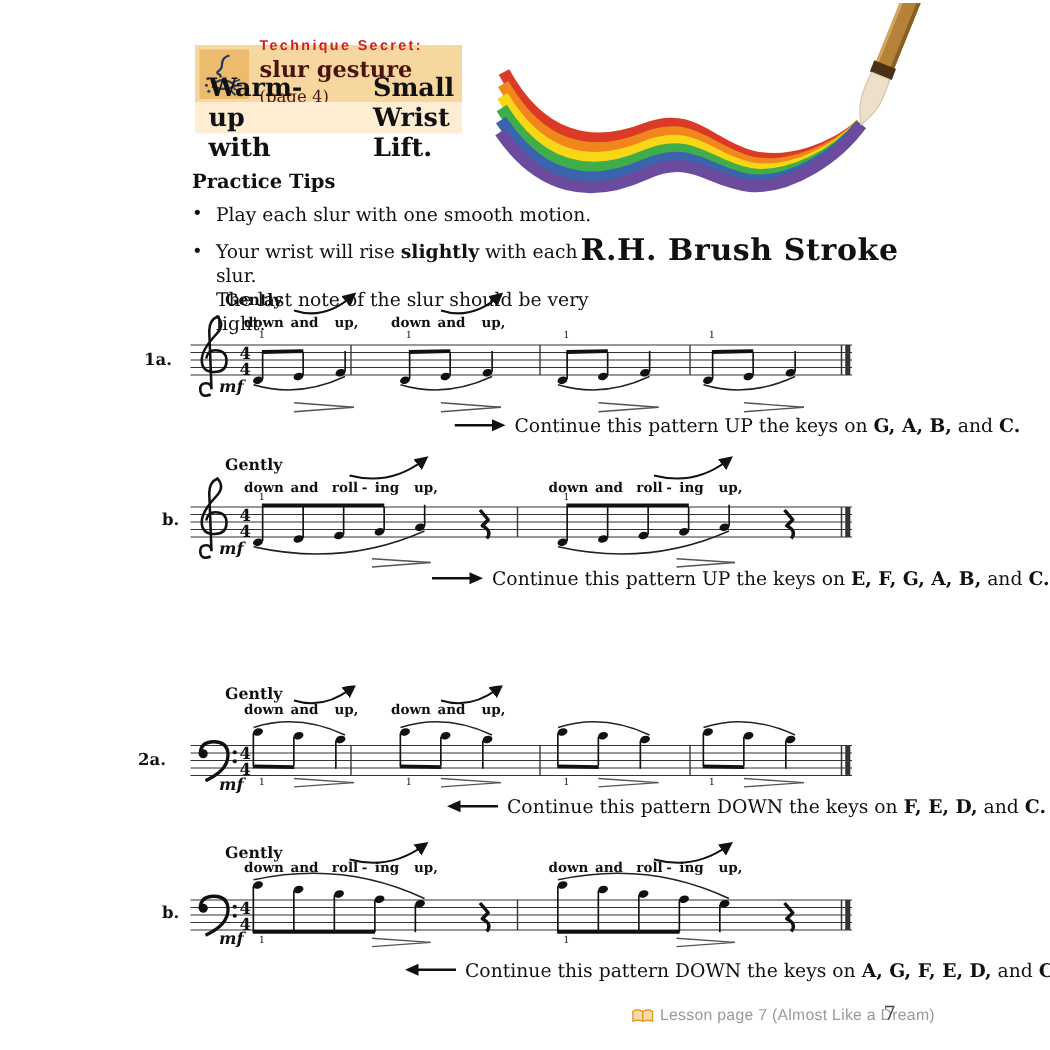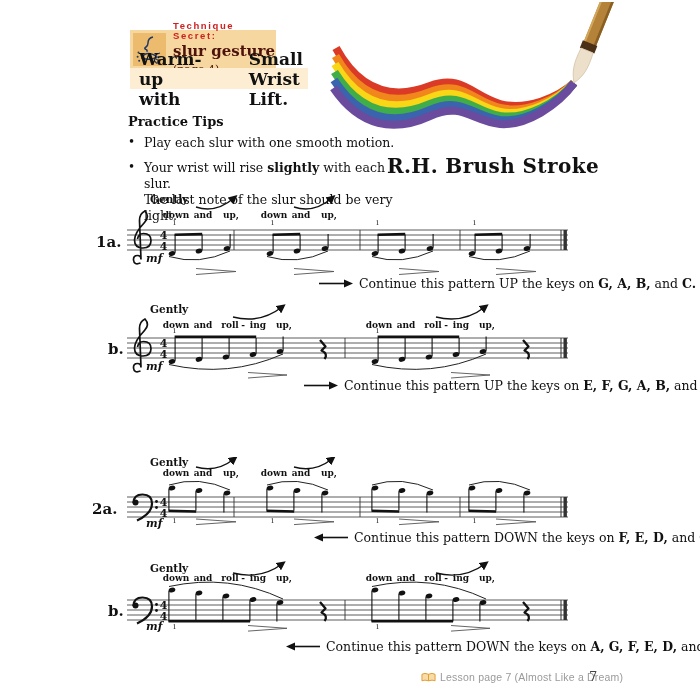--- a/index.html
+++ b/index.html
@@ -1,43 +1,43 @@
 <!DOCTYPE html>
 <html><head>
 <meta charset="utf-8">
 <style>
   html,body{margin:0;padding:0;background:#e9e9e9;}
   .page{position:relative;width:700px;height:700px;background:#ffffff;overflow:hidden;
         font-family:"DejaVu Serif",serif;color:#111;}
   .abs{position:absolute;}
 
   
-  .tech-box{left:130px;top:30px;width:146px;height:38px;background:#f6d7a0;display:flex;align-items:center;}
+  .tech-box{left:130px;top:30px;width:178px;height:38px;background:#f6d7a0;display:flex;align-items:center;}
   .tech-icon{width:33px;height:33px;margin-left:3px;background:#ecbb6d;flex:0 0 auto;}
   .tech-text{margin-left:7px;line-height:1.05;}
   .tech-title{font-family:"Liberation Sans",sans-serif;font-size:9.5px;font-weight:bold;
               letter-spacing:1.6px;color:#cf1f1f;margin-bottom:2px;}
   .tech-sub-main{font-size:15px;font-weight:bold;color:#4d120b;}
   .tech-sub-ref{font-size:11px;color:#4d120b;}
   .warmup{left:130px;top:68px;width:178px;height:21px;background:#fdeed3;
           font-size:17px;font-weight:600;display:flex;align-items:center;padding-left:0;gap:32px;}
   .warmup span{margin-left:9px;}
   .warmup .it{margin-left:15px;}
 
   
   .tips{left:128px;top:114px;width:275px;font-size:12.5px;}
   .tips-head{font-weight:bold;font-size:13px;margin-bottom:6px;}
   .tip{display:flex;margin-bottom:9px;line-height:1.28;}
   .tip .bullet{width:16px;flex:0 0 auto;font-size:12px;}
 
   .brush-heading{font-size:20px;font-weight:bold;text-align:center;width:290px;letter-spacing:.4px;}
 
-  .syslabel{font-size:15px;font-weight:bold;}
-
-  .cont{font-size:12.5px;white-space:nowrap;display:flex;align-items:center;margin-left:16px;}
+  .syslabel{font-size:11px;font-weight:bold;}
+
+  .cont{font-size:12.5px;white-space:nowrap;display:flex;align-items:center;}
   .cont b{font-weight:bold;}
   .carrow{margin-right:6px;flex:0 0 auto;}
 
   .footer{display:flex;align-items:center;font-family:"Liberation Sans",sans-serif;
           font-size:10.5px;color:#9a9a9a;letter-spacing:.2px;}
   .footer svg{margin-right:4px;}
   .pagenum{font-size:13px;color:#444;}
 
   
   text{fill:#111;}

